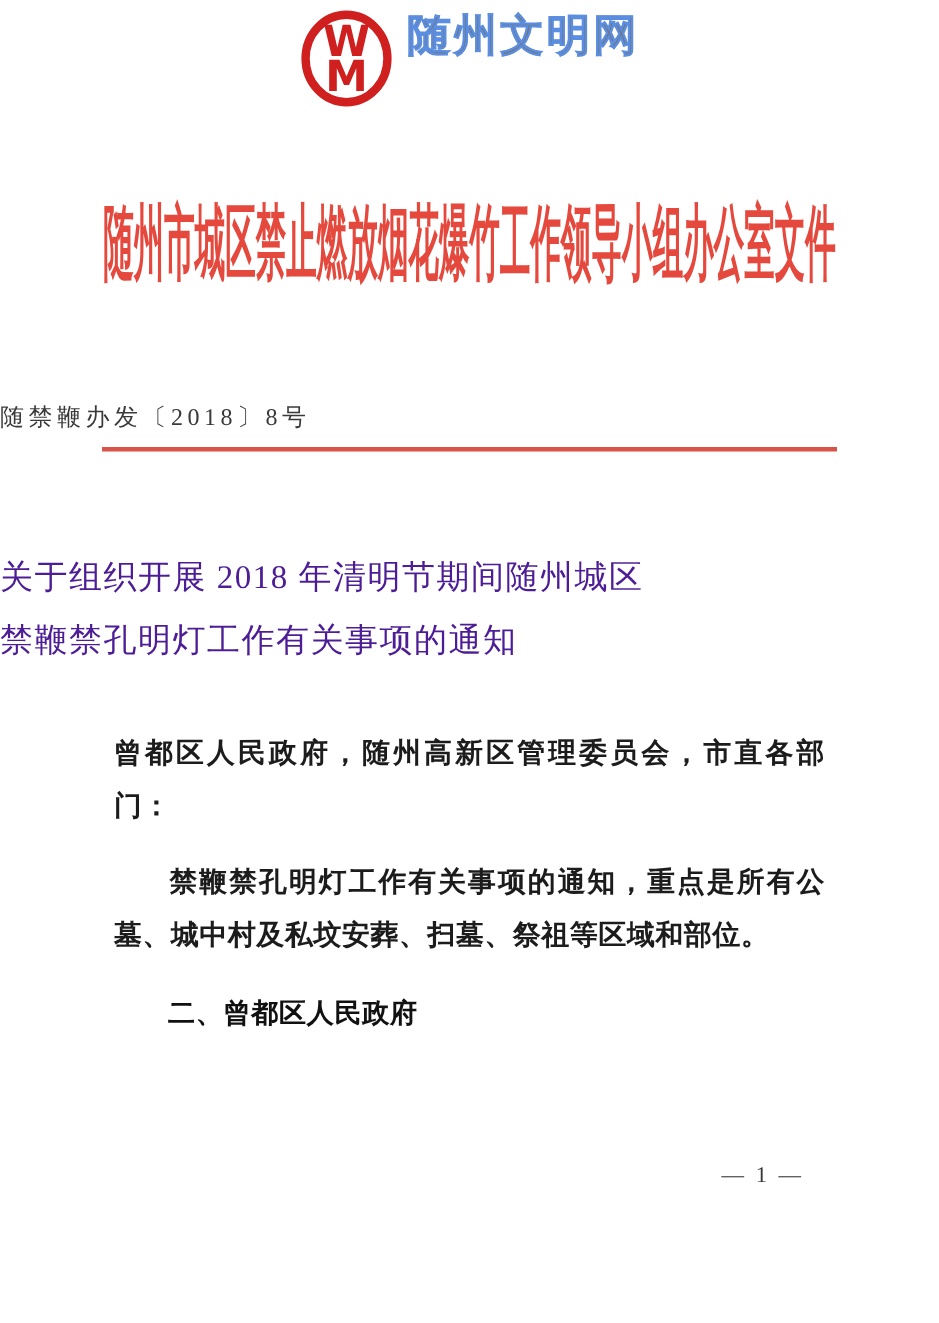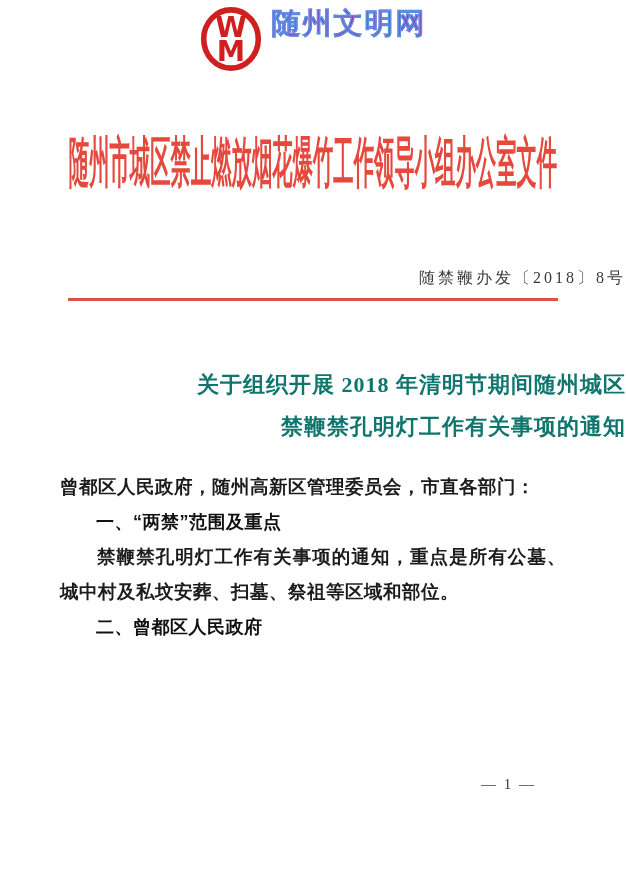--- a/index.html
+++ b/index.html
@@ -29,21 +29,21 @@
     align-items: flex-start;
     gap: 10px;
   }
   .logo-svg { display: block; }
   .site-text { display: flex; flex-direction: column; }
   .site-name {
     font-family: "DejaVu Sans", sans-serif;
     font-weight: bold;
     font-size: 29px;
     line-height: 34px;
-    color: #a21caf;
+    color: #737373;
     letter-spacing: 2px;
     -webkit-text-stroke: 0.6px #5b8ee0;
   }
   .tagline {
     margin-top: 6px;
     font-family: "DejaVu Sans", sans-serif;
     font-weight: bold;
     font-size: 14px;
     color: #73a25b;
     letter-spacing: 2px;
@@ -66,62 +66,62 @@
     font-weight: bold;
     fill: #e5483c;
   }
 
   
   .doc-number {
     position: absolute;
     top: 268px;
     left: 0;
     width: 100%;
-    text-align: right;
+    text-align: left;
     font-size: 16px;
     letter-spacing: 3px;
     color: #3a3a3a;
   }
   .red-line {
     position: absolute;
     top: 298px;
     left: 68px;
     width: 490px;
     height: 3px;
     background: #d95349;
   }
 
   
   .doc-title {
     position: absolute;
     top: 364px;
     left: 0;
     width: 100%;
-    text-align: right;
+    text-align: left;
     font-size: 22px;
-    font-weight: bold;
+    font-weight: normal;
     line-height: 42px;
-    color: #0f766e;
+    color: #4c1d95;
     letter-spacing: 1px;
   }
 
   
   .doc-body {
     position: absolute;
     top: 470px;
     left: 60px;
     width: 506px;
     font-size: 18.5px;
     line-height: 35px;
     font-weight: bold;
     letter-spacing: 0.5px;
     text-align: justify;
     color: #1c1c1c;
   }
-  .doc-body p { margin: 0; }
+  .doc-body p { margin: 16px; }
   .doc-body .para { text-indent: 2em; }
   .doc-body .salutation { text-indent: 0; }
   .doc-body .heading {
     text-indent: 2em;
     font-family: "Liberation Sans", sans-serif;
     font-weight: bold;
     font-size: 18px;
     letter-spacing: 0.5px;
     color: #111111;
   }
@@ -162,20 +162,19 @@
 
   <div class="red-line"></div>
 
   <div class="doc-title">
     <div>关于组织开展 2018 年清明节期间随州城区</div>
     <div>禁鞭禁孔明灯工作有关事项的通知</div>
   </div>
 
   <div class="doc-body">
     <p class="salutation">曾都区人民政府，随州高新区管理委员会，市直各部门：</p>
-    <p class="heading">一、“两禁”范围及重点</p>
     <p class="para">禁鞭禁孔明灯工作有关事项的通知，重点是所有公墓、城中村及私坟安葬、扫墓、祭祖等区域和部位。</p>
     <p class="heading">二、曾都区人民政府</p>
   </div>
 
   <div class="page-number">— 1 —</div>
 
 </div>
 
 </body></html>

